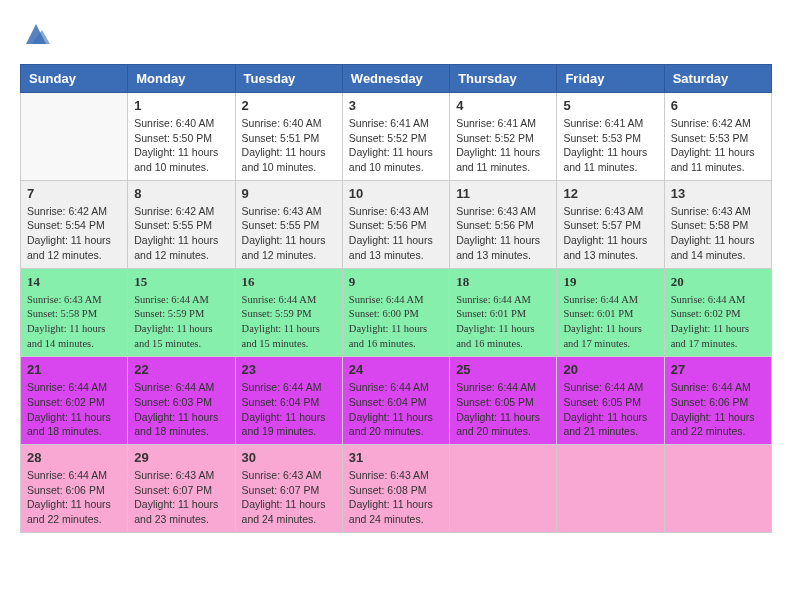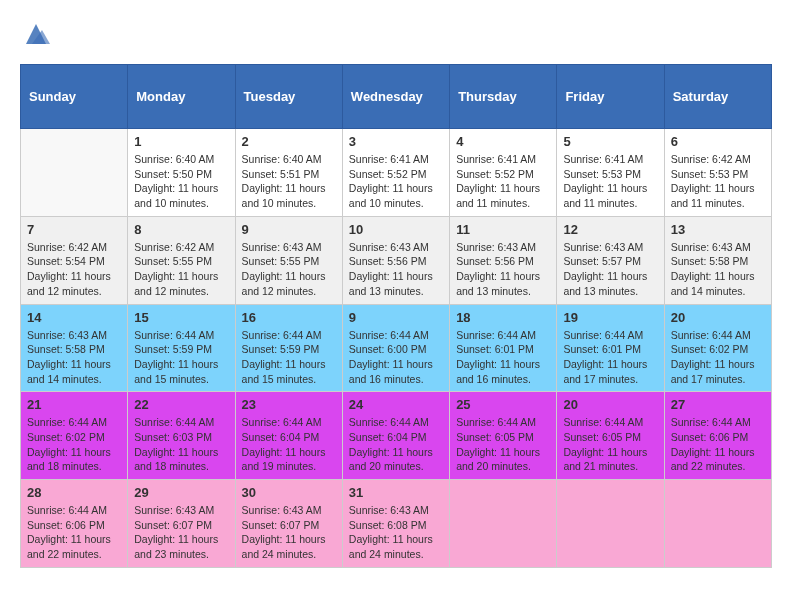--- a/index.html
+++ b/index.html
@@ -52,21 +52,21 @@
     .calendar {
       width: 100%;
       border-collapse: collapse;
       border: 1px solid #ccc;
     }
     .calendar th {
       background-color: #3a6db5;
       color: #fff;
       font-size: 13px;
       font-weight: bold;
-      padding: 24px 8px;
+      padding: 6px 8px;
       text-align: left;
       border: 1px solid #2d5a9e;
     }
     .calendar td {
       vertical-align: top;
       border: 1px solid #ccc;
       padding: 5px 6px;
       width: 107px;
       min-height: 80px;
       font-size: 10.5px;
@@ -88,21 +88,21 @@
       color: #333;
     }
     .calendar tr:nth-child(even) td {
       background-color: #f7f7f7;
     }
     .calendar tr:nth-child(even) td.empty {
       background-color: #f2f2f2;
     }
     .calendar tbody tr:nth-child(1) td { background: #fff; }
     .calendar tbody tr:nth-child(2) td { background: #f0f0f0; }
-    .calendar tbody tr:nth-child(3) td { background: #7dd3fc; }
+    .calendar tbody tr:nth-child(3) td { background: #86efac; font-family: Liberation Serif, serif; }
     .calendar tbody tr:nth-child(4) td { background: #d946ef; }
     .calendar tbody tr:nth-child(5) td { background: #f9a8d4; }
     .calendar tbody tr:nth-child(1) td.empty { background: #f8f8f8; }
     .calendar tbody tr:nth-child(2) td.empty { background: #e8e8e8; }
   </style>
 </head>
 <body>
 
 <div class="header">
   <div class="logo">

